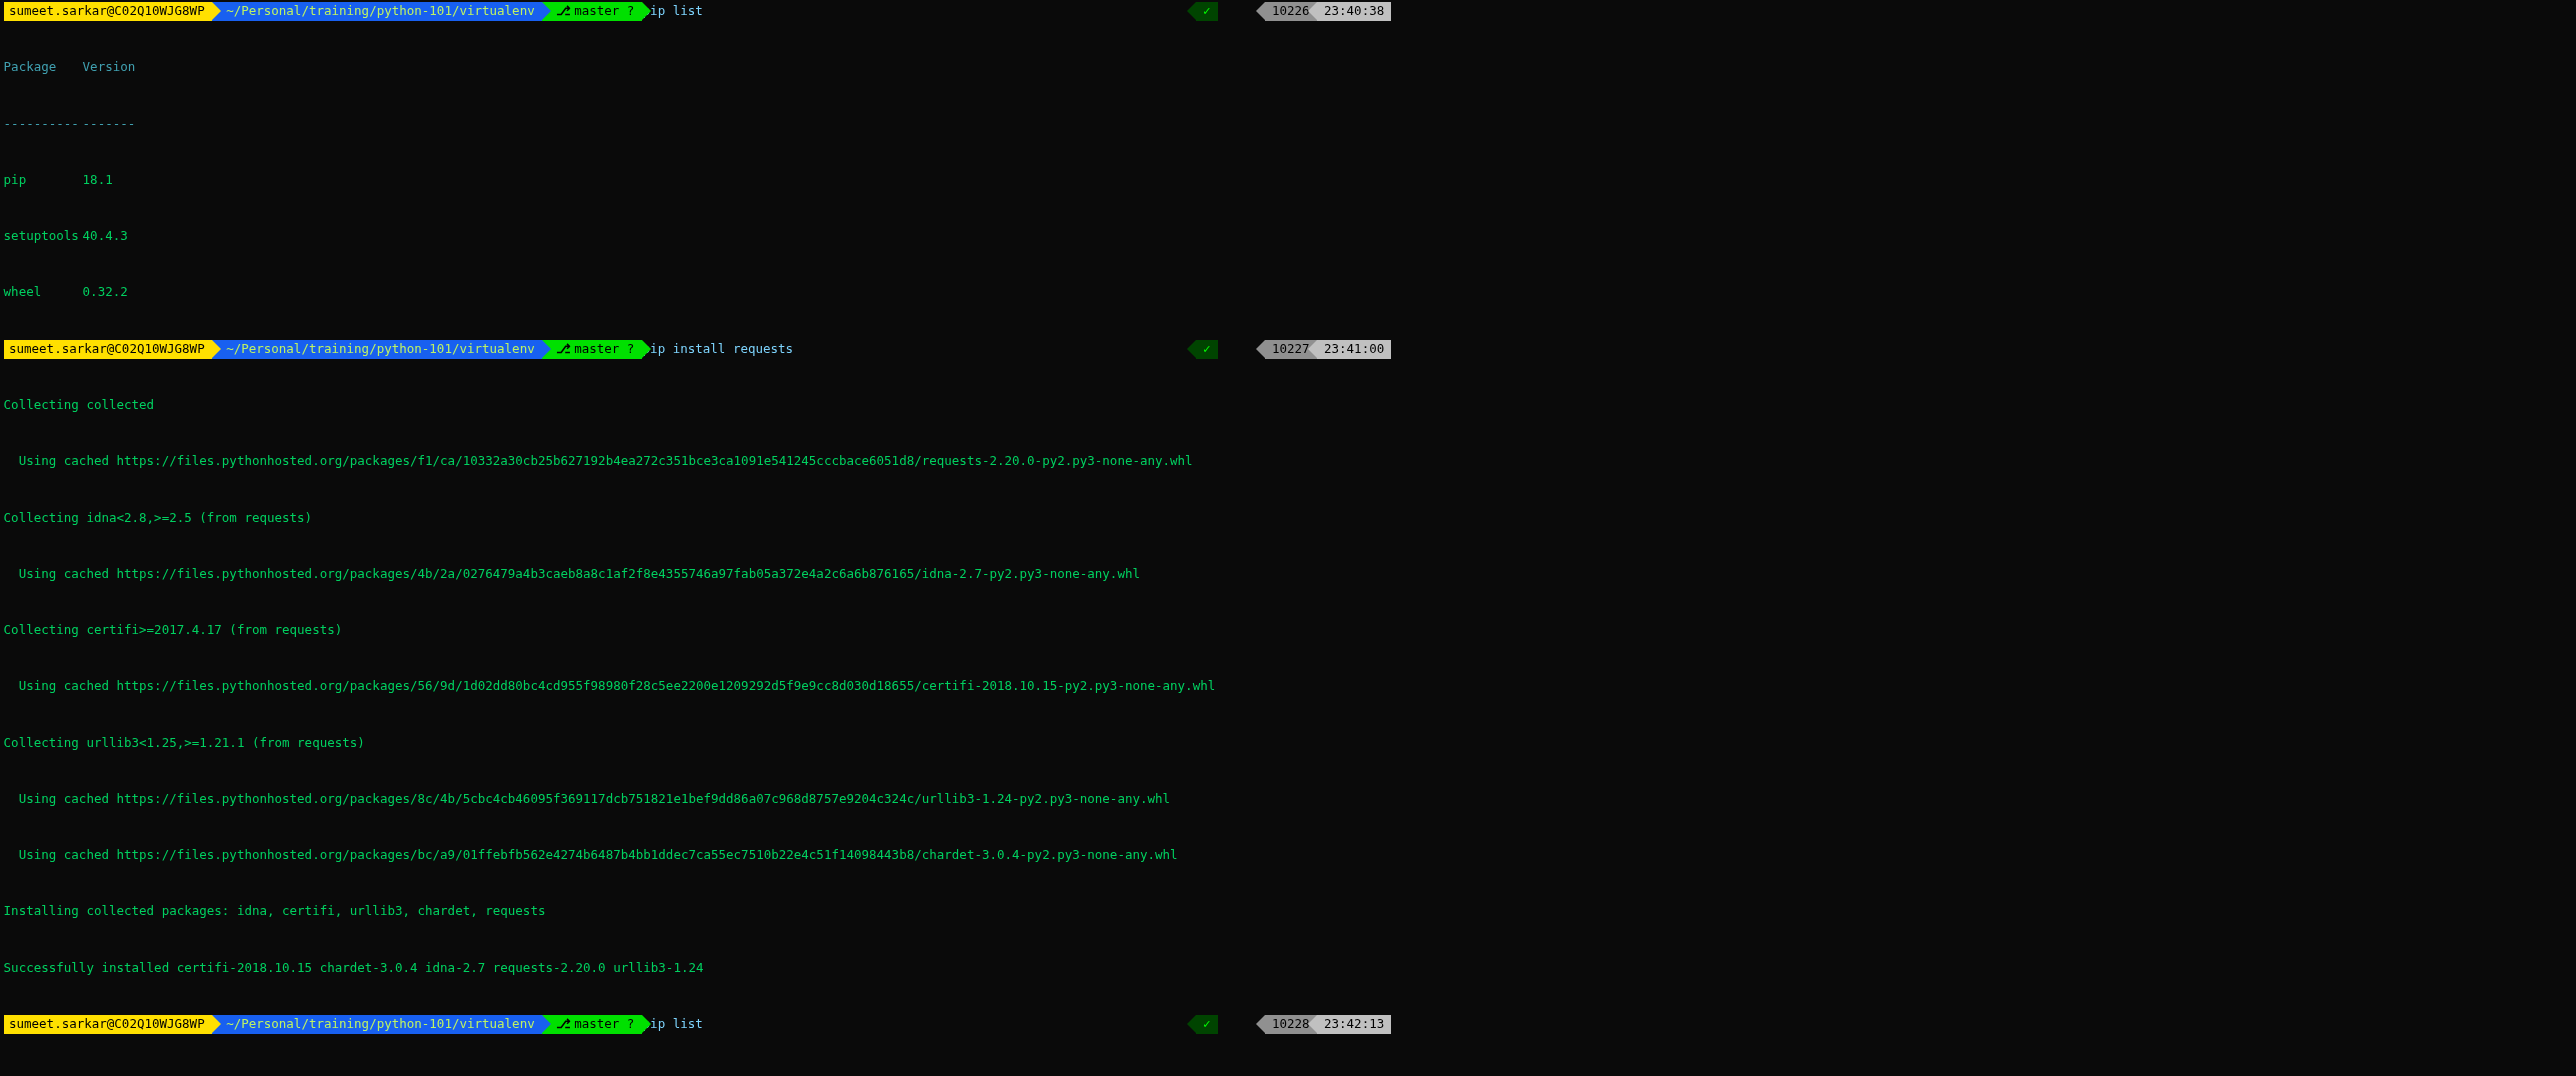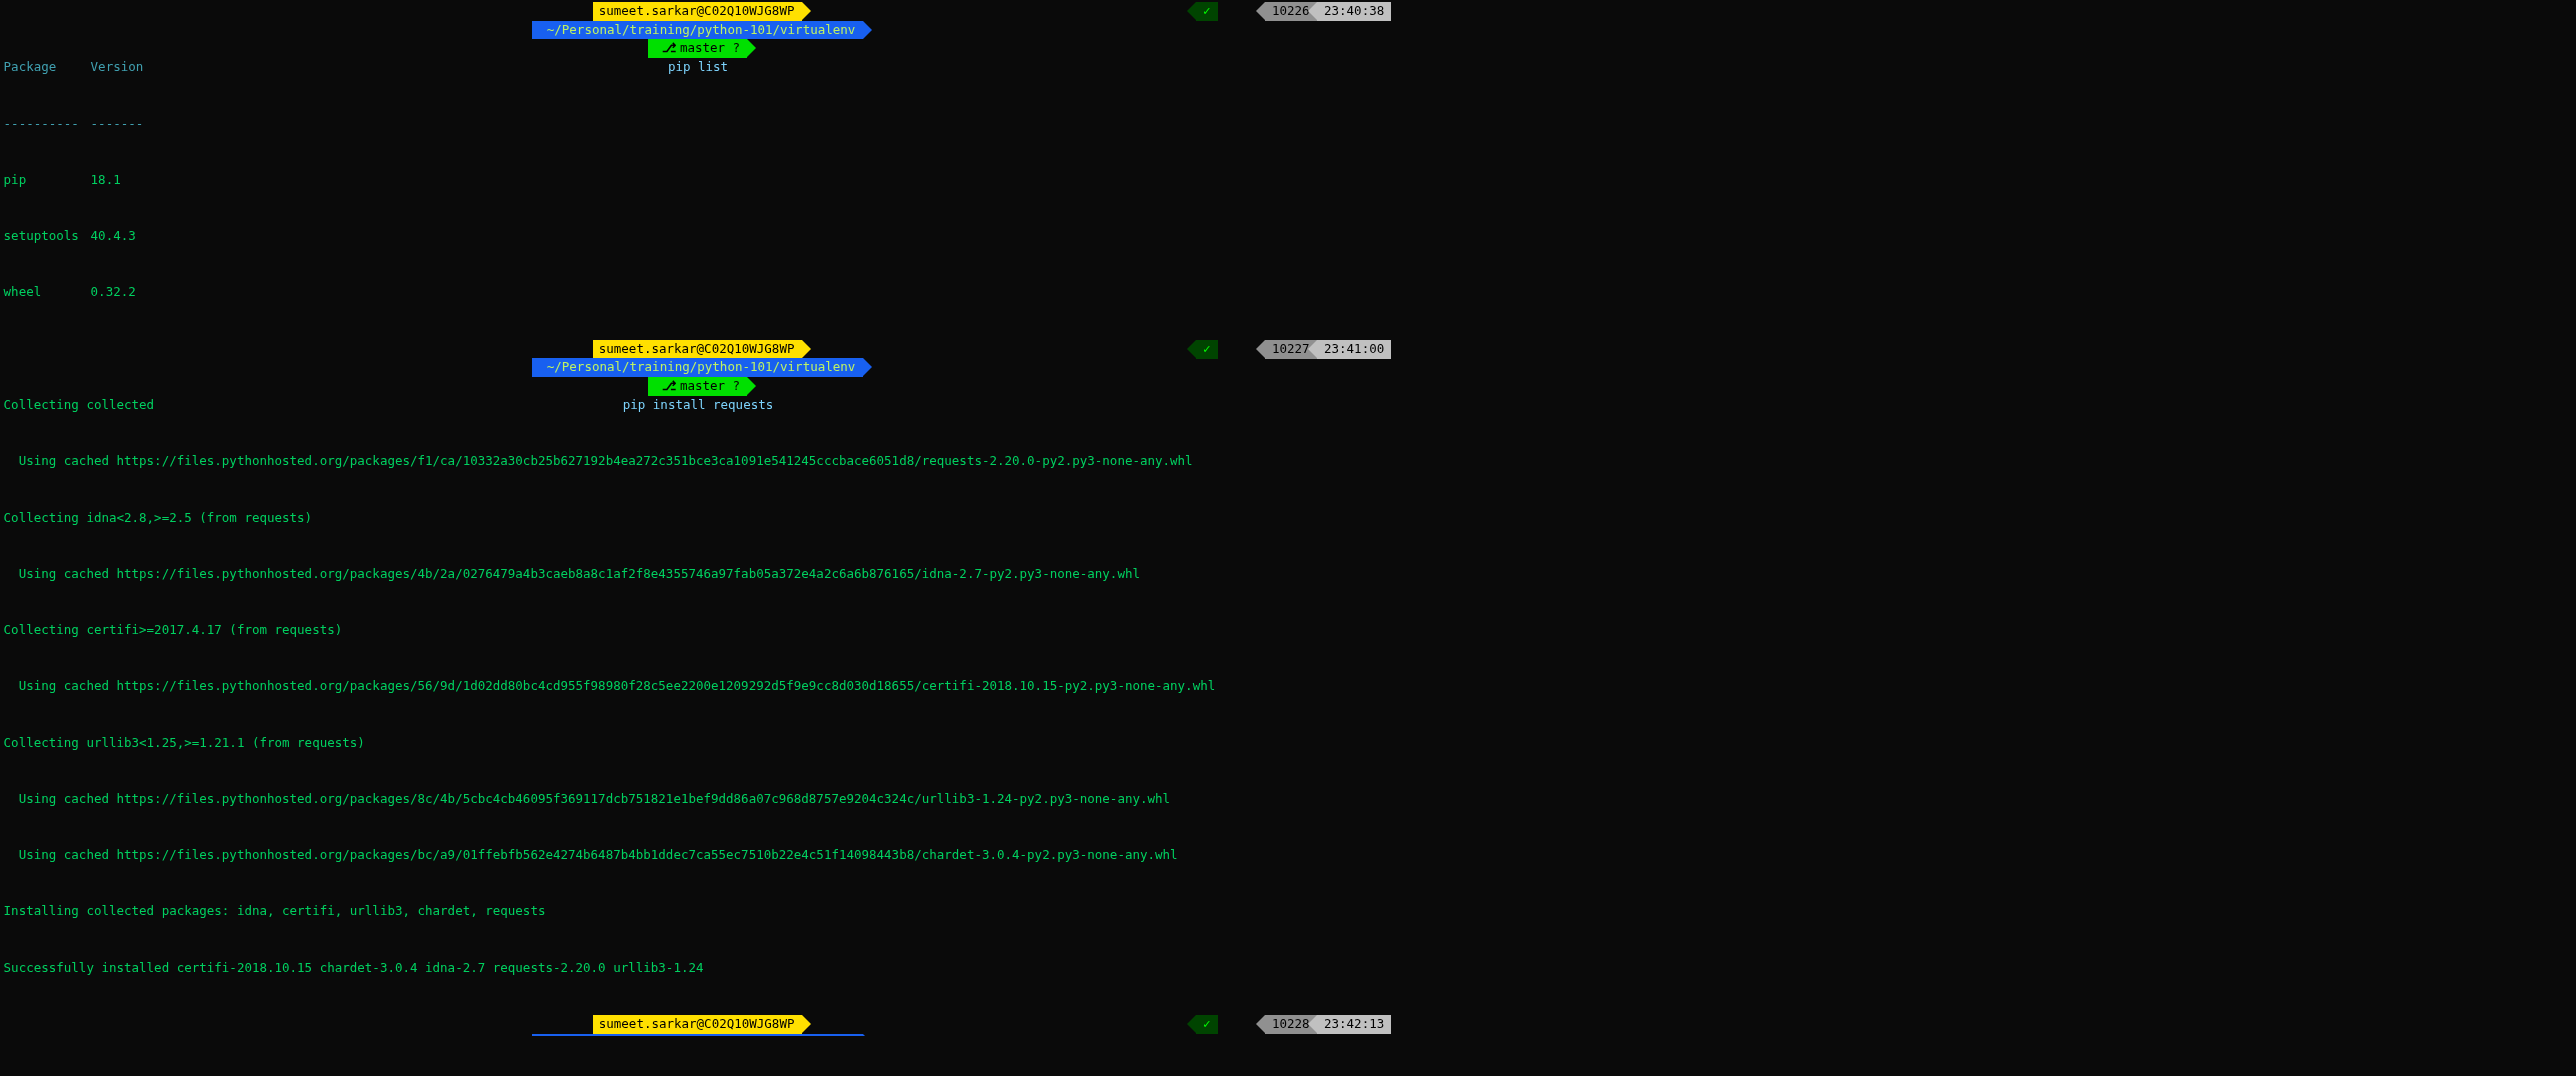--- a/index.html
+++ b/index.html
@@ -14,21 +14,20 @@
   }
   .terminal {
     width: 1395px;
     padding: 1.8px 3.6px;
   }
   .prompt-line {
     display: flex;
     align-items: center;
     height: 19px;
     position: relative;
-    flex-direction: column;
   }
   .seg {
     display: inline-flex;
     align-items: center;
     height: 19px;
     padding: 0 7.2px 0 9px;
     position: relative;
   }
   .seg::after {
     content: '';
@@ -77,21 +76,21 @@
   .rseg-check { background: #004400; color: #00ff00; }
   .rseg-check::before { border-right: 9px solid #004400; }
   .rseg-num { background: #909090; color: #000; margin-left: 47px; }
   .rseg-num::before { border-right: 9px solid #909090; }
   .rseg-time { background: #c0c0c0; color: #000; }
   .rseg-time::before { border-right: 9px solid #c0c0c0; }
 
   .output { color: #00d060; white-space: pre; }
   .output .hdr { color: #40a0b0; }
   .output .dash { color: #40a0b0; }
-  .tbl { display: flex; gap: 8px; }
+  .tbl { display: flex; gap: 0; }
   .col1 { width: 79px; }
   .col2 { }
 </style>
 </head>
 <body>
 
 <div class="terminal">
 
   <div class="prompt-line">
     <span class="seg seg-user">sumeet.sarkar@C02Q10WJG8WP</span>

